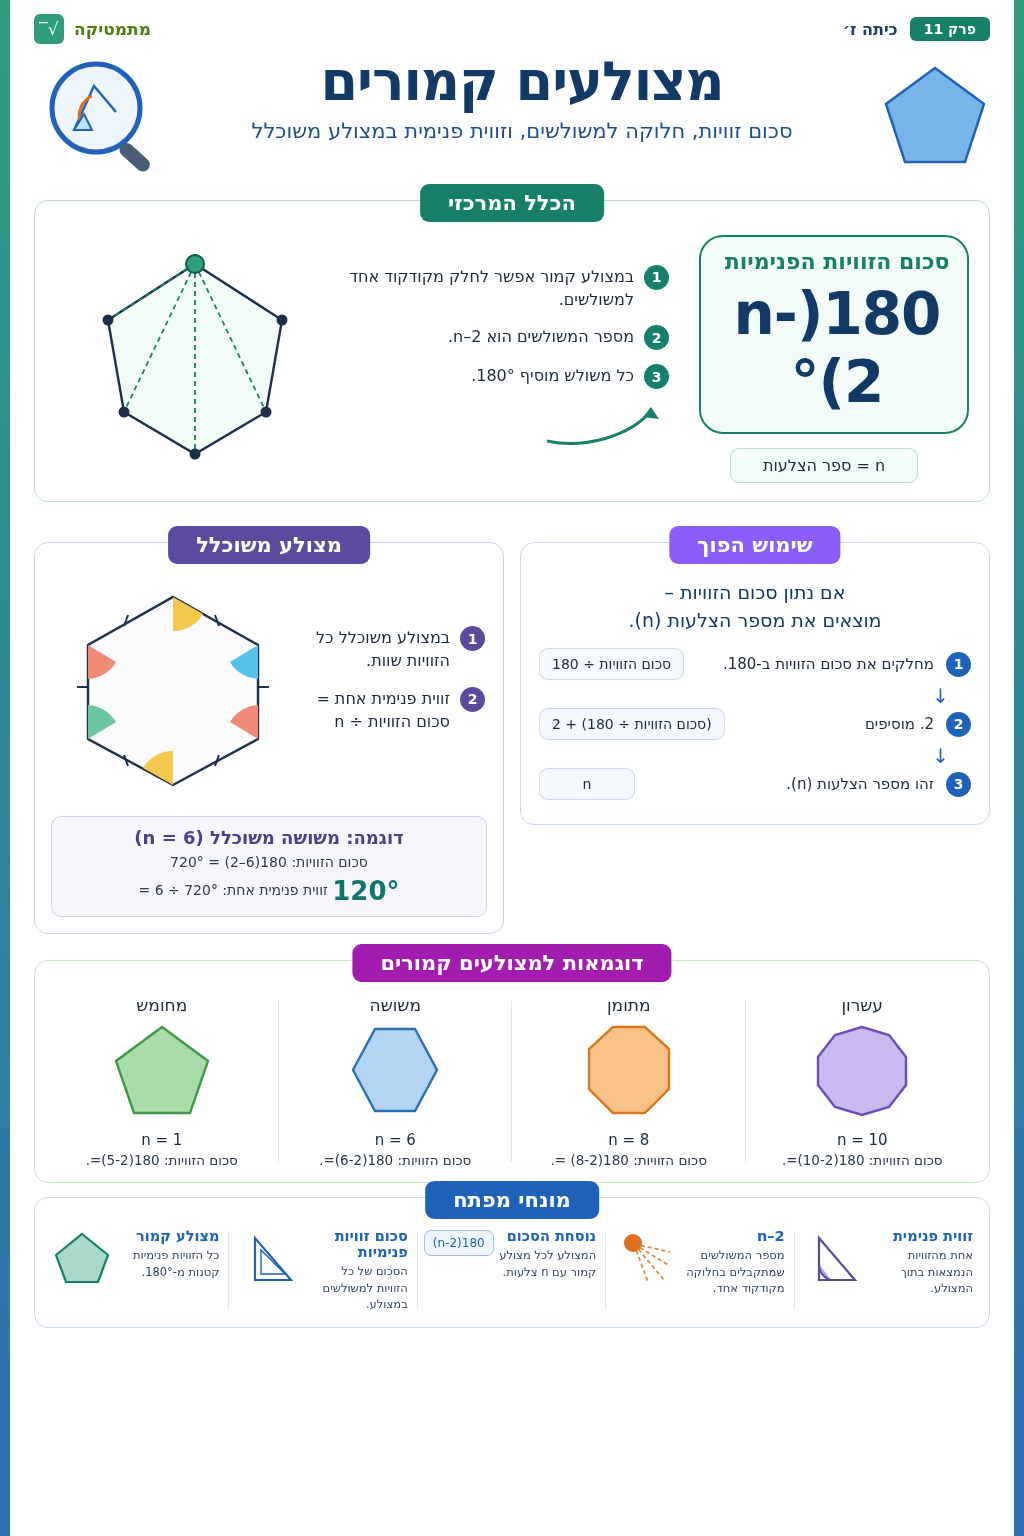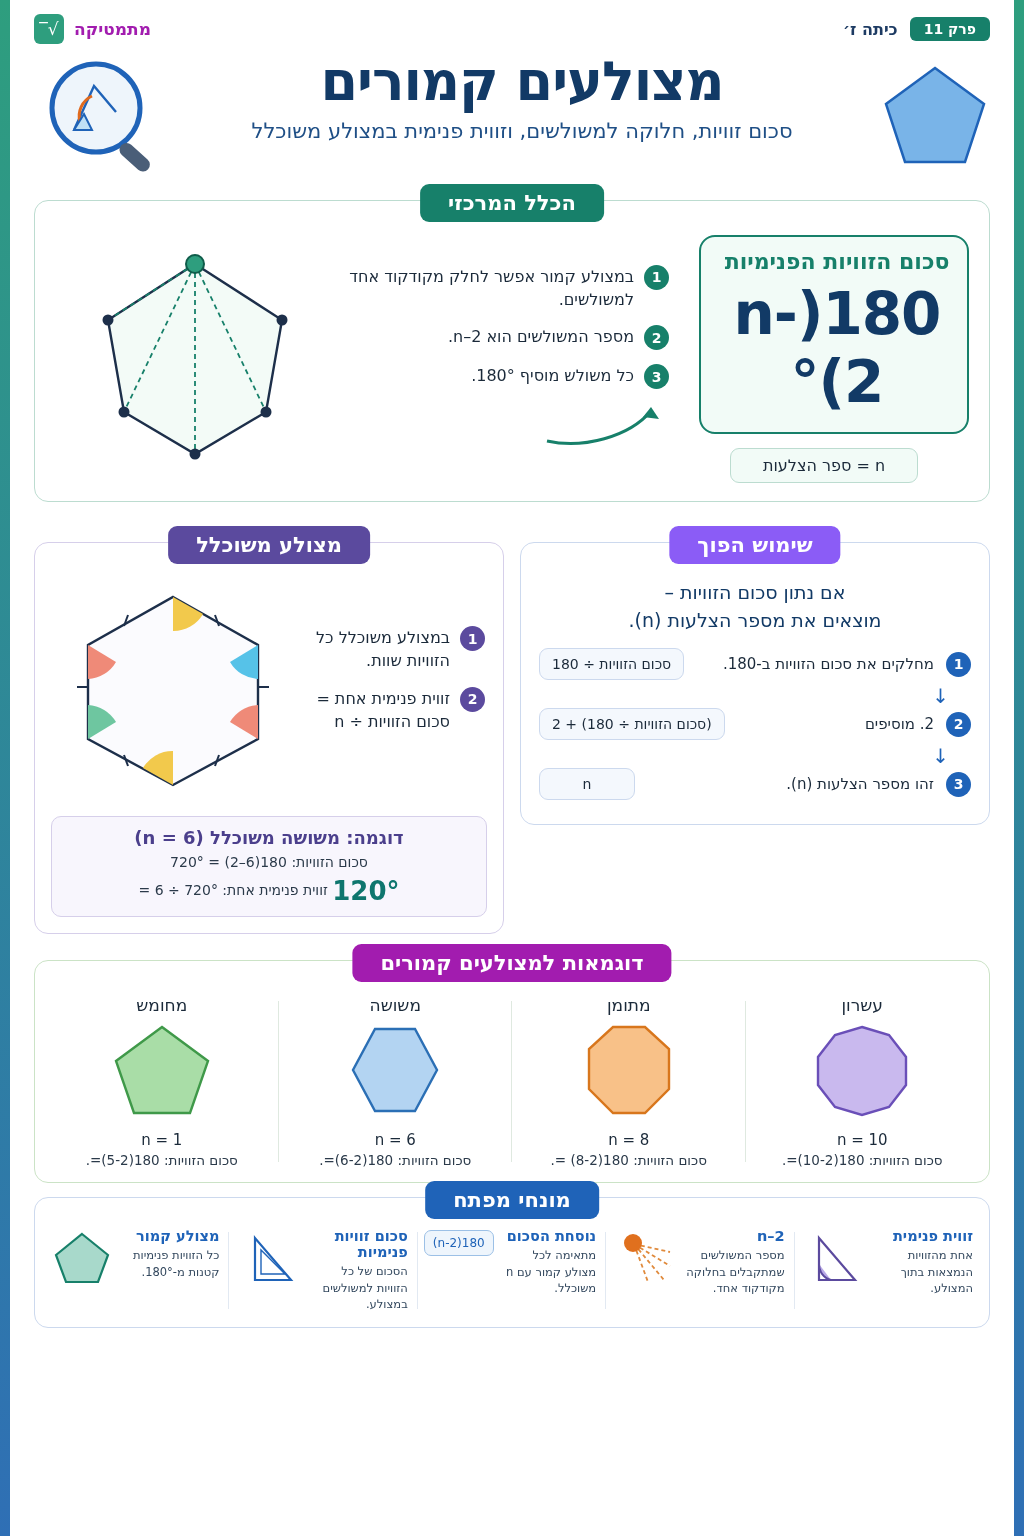--- a/index.html
+++ b/index.html
@@ -16,21 +16,21 @@
     position:absolute; top:0; bottom:0; width:10px;
     background:linear-gradient(180deg,#2e9e7e,#2f6fb5);
   }
   .edge-left{left:0;} .edge-right{right:0;}
 
   .page { padding:14px 34px 12px 34px; }
 
   
   .topbar { display:flex; align-items:center; justify-content:space-between; }
   .topbar-right { display:flex; align-items:center; gap:10px; }
-  .subject { font-size:17px; font-weight:bold; color:#a21caf; }
+  .subject { font-size:17px; font-weight:bold; color:#4d7c0f; }
   .logo-box {
     width:30px; height:30px; border-radius:6px; background:#2e9e7e;
     color:#fff; font-size:17px; display:flex; align-items:center; justify-content:center;
   }
   .topbar-left { display:flex; align-items:center; gap:12px; }
   .grade { font-size:16px; font-weight:bold; color:#1d3b63; }
   .chip {
     background:#17806a; color:#fff; font-size:14px; font-weight:bold;
     padding:4px 14px; border-radius:6px;
   }
@@ -67,21 +67,21 @@
   .step { display:flex; align-items:flex-start; gap:10px; margin-bottom:14px; }
   .num {
     flex:none; width:25px; height:25px; border-radius:50%; color:#fff;
     font-size:14px; font-weight:bold; display:flex; align-items:center; justify-content:center;
   }
   .num.teal{background:#17806a;} .num.purple{background:#5b4a9e;} .num.blue{background:#1f63b8;}
   .step-text { font-size:16px; line-height:1.45; color:#1b2a3a; }
 
   .formula-col { width:290px; }
   .formula-box {
-    border:2px solid #17806a; border-radius:16px; background:#f2fbf7;
+    border:2px solid #17806a; border-radius:24px; background:#f2fbf7;
     padding:12px 4px 16px 10px; text-align:center;margin-left:20px;
   }
   .formula-title { color:#17806a; font-size:22px; font-weight:bold; }
   .formula-main { font-size:58px; font-weight:bold; color:#123a66; margin-top:6px; letter-spacing:-1px; }
   .legend-box {
     margin-top:14px; border:1.4px solid #bcdcd0; border-radius:9px; background:#f2fbf7;
     padding:7px 32px; font-size:16px; color:#1b2a3a; display:inline-block;
   }
   .legend-wrap { text-align:center; position:relative; }
 
@@ -380,21 +380,21 @@
               <line x1="16" y1="14" x2="30" y2="52"></line>
             </g>
             <circle cx="15" cy="13" r="9" fill="#e0701e"></circle>
           </svg>
         </div>
       </div>
 
       <div class="gl-cell">
         <div class="gl-txt">
           <div class="gl-term">נוסחת הסכום</div>
-          <div class="gl-def">מתאימה לכל מצולע קמור עם n משוכלל.</div>
+          <div class="gl-def">המצולע לכל מצולע קמור עם n צלעות.</div>
         </div>
         <div class="gl-icon">
           <div style="border:1.4px solid #9cc0e6;background:#eef5fc;border-radius:7px;padding:5px 8px;font-size:12px;color:#1f63b8;white-space:nowrap;">180(n-2)</div>
         </div>
       </div>
 
       <div class="gl-cell">
         <div class="gl-txt">
           <div class="gl-term">סכום זוויות פנימיות</div>
           <div class="gl-def">הסכום של כל הזוויות למשולשים במצולע.</div>

